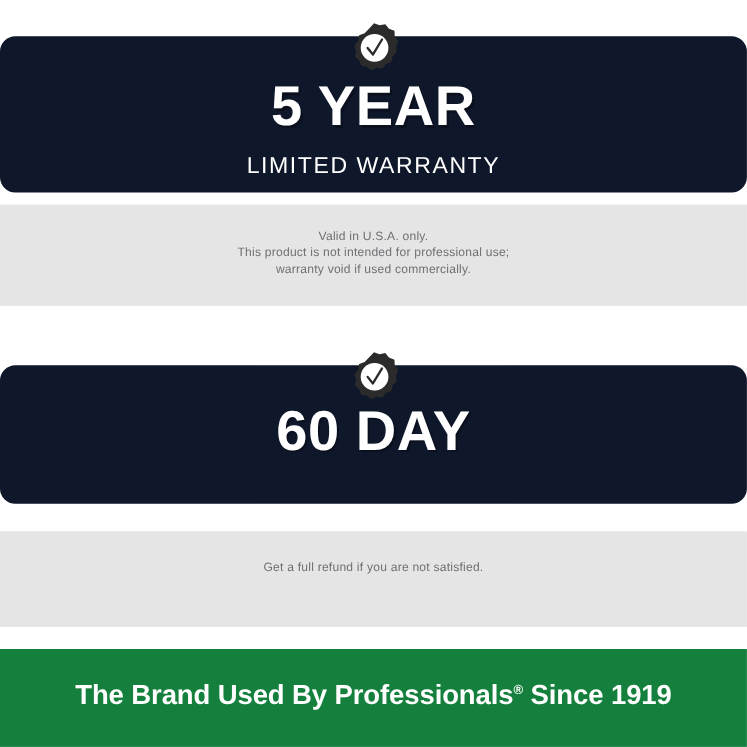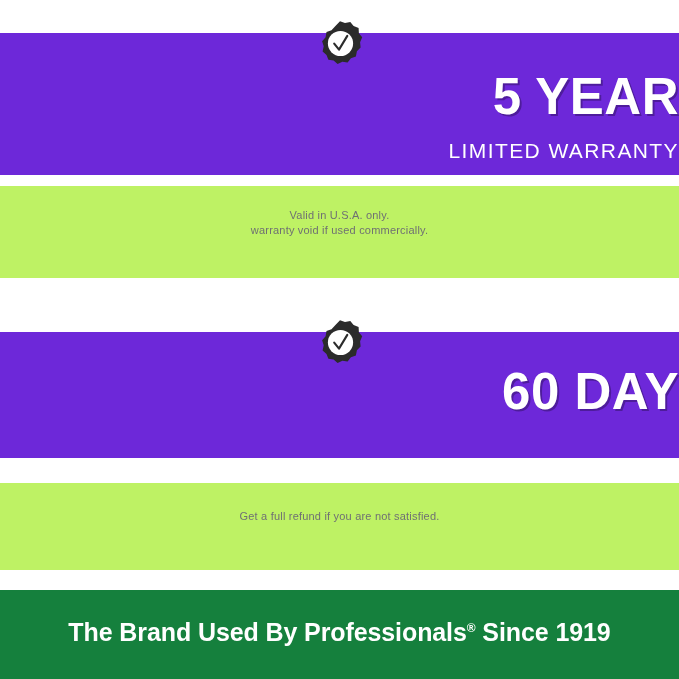--- a/index.html
+++ b/index.html
@@ -24,27 +24,28 @@
 
   
   .band {
     position: absolute;
     left: 0;
     width: 679px;
     box-sizing: border-box;
   }
 
   .band-blue {
-    background: #6d28d9;
+    background: #0f172a;
     color: #ffffff;
-    text-align: right;
+    text-align: center;
+    border-radius: 14px;
   }
 
   .band-gray {
-    background: #bef264;
+    background: #e5e5e5;
     color: #6e6f72;
     text-align: center;
   }
 
   .band-green {
     background: #15803d;
     color: #ffffff;
     text-align: center;
   }
 
@@ -153,20 +154,21 @@
   </div>
 
   <div class="band band-blue" id="warranty-band">
     <p class="headline">5 YEAR</p>
     <p class="subhead">LIMITED WARRANTY</p>
   </div>
 
   <div class="band band-gray" id="warranty-terms-band">
     <div class="fineprint-wrap">
       <p class="fineprint">Valid in U.S.A. only.</p>
+      <p class="fineprint">This product is not intended for professional use;</p>
       <p class="fineprint">warranty void if used commercially.</p>
     </div>
   </div>
 
   <div class="seal" id="seal-guarantee">
     <svg viewBox="0 0 56 56" xmlns="http://www.w3.org/2000/svg" aria-hidden="true">
       <path fill="#2b2b2b" d="M28 2.2
         L33.0 4.0 L38.3 3.0 L41.6 7.1 L46.6 9.0 L46.9 14.3 L50.2 18.3 L48.1 23.2
         L48.6 28.5 L44.9 32.2 L43.9 37.4 L38.9 39.3 L35.6 43.4 L30.4 42.7 L25.6 45.0
         L21.6 41.6 L16.4 40.8 L14.5 35.9 L10.6 32.4 L11.7 27.2 L10.1 22.2 L13.6 18.3

